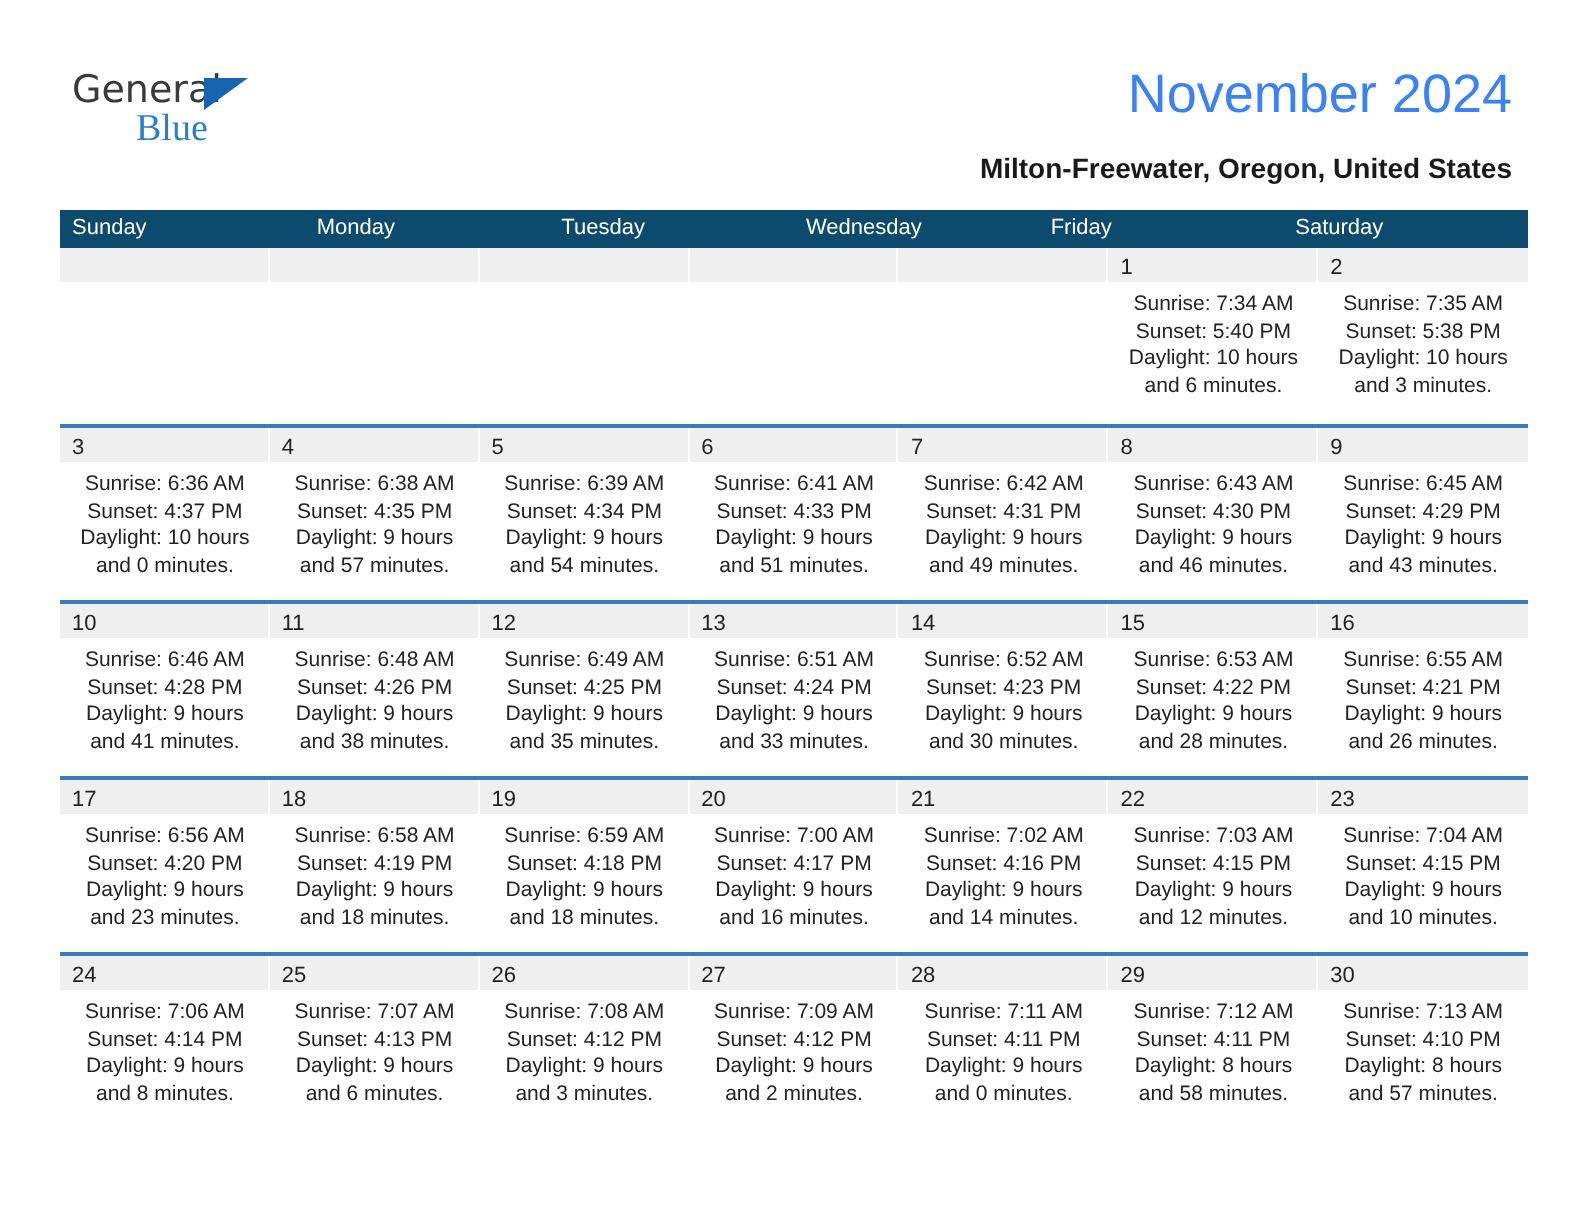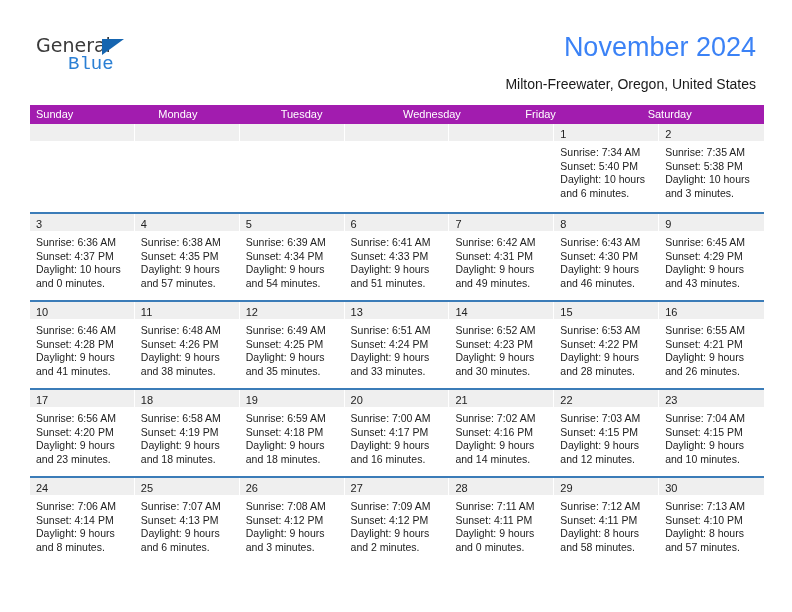--- a/index.html
+++ b/index.html
@@ -56,55 +56,55 @@
     border-left: 22px solid #1565b0;
     border-bottom: 16px solid transparent;
   }
   .logo-blue {
     position: absolute;
     left: 32px;
     top: 19px;
     font-size: 19px;
     color: #2a7fd4;
     line-height: 19px;
-    font-family: Liberation Mono, monospace;
+    font-family: Liberation Serif, serif;
     font-weight: 400;
   }
 
   .title {
     position: absolute;
     right: 36px;
     top: 32px;
     font-size: 27px;
     color: #3b82f6;
     text-align: right;
     font-weight: 400;
     white-space: nowrap;
   }
   .subtitle {
     position: absolute;
     right: 36px;
     top: 76px;
     font-size: 14px;
     color: #1a1a1a;
     text-align: right;
-    font-weight: 400;
+    font-weight: 700;
     white-space: nowrap;
   }
 
   
   .calendar {
     position: absolute;
     left: 30px;
     top: 105px;
     width: 734px;
   }
   .cal-head {
     display: flex;
-    background: #a21caf;
+    background: #0c4a6e;
     height: 19px;
   }
   .cal-head .hcell {
     flex: 1 1 0;
     color: #ffffff;
     font-size: 11px;
     line-height: 19px;
     padding-left: 6px;
     box-sizing: border-box;
     white-space: nowrap;
@@ -137,20 +137,21 @@
     border-right: none;
   }
   .daynum {
     font-size: 11px;
     color: #222222;
     line-height: 17px;
     display: inline-block;
   }
   .body {
     padding: 5px 6px 0 6px;
+    text-align: center;
   }
   .line {
     font-size: 10.5px;
     line-height: 13.5px;
     color: #222222;
     white-space: nowrap;
   }
   .empty .numbar {
     background: #efefef;
   }

